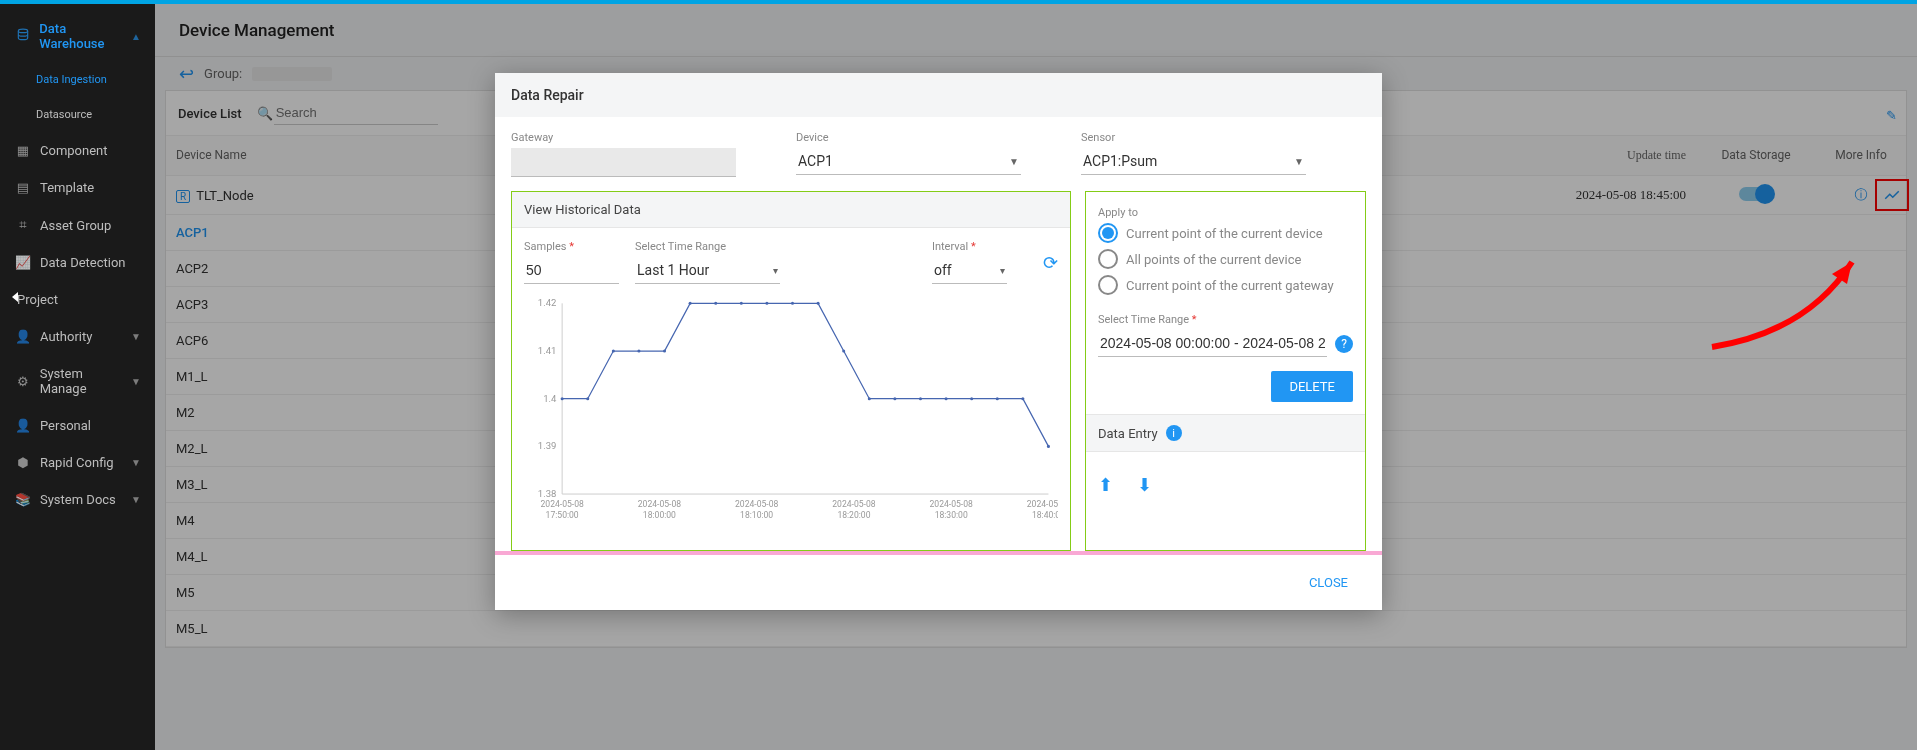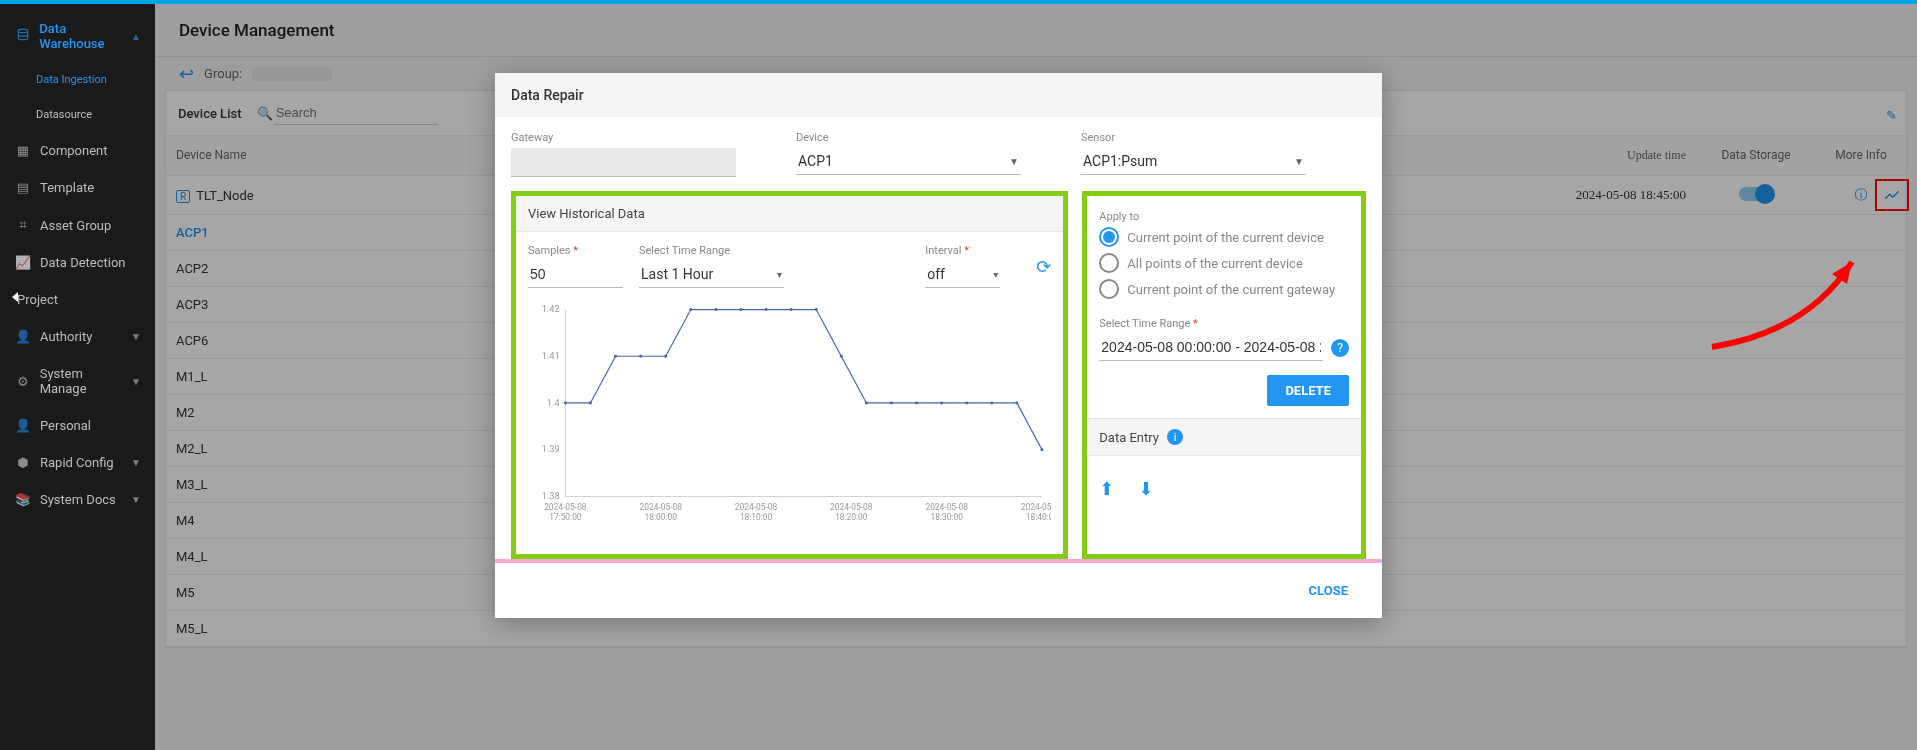--- a/index.html
+++ b/index.html
@@ -51,32 +51,32 @@
   .field-row{display:flex;gap:60px;margin-bottom:14px;}
   .field{display:flex;flex-direction:column;width:225px;}
   .field.small{width:145px;}
   .field label{font-size:11px;color:#888;margin-bottom:4px;}
   .field .req{color:#e53935;}
   .field .fval{border:none;border-bottom:1px solid #bbb;padding:5px 2px;font-size:14px;color:#333;background:transparent;outline:none;}
   .field .fval.sel{display:flex;align-items:center;justify-content:space-between;}
   .field .fval.sel .dd{font-size:10px;color:#666;}
 
   .split{display:flex;gap:14px;}
-  .pane{flex:1;border:5px solid #84cc16;}
+  .pane{flex:1;border:1px solid #84cc16;}
   .pane-head{background:#f4f5f6;padding:10px 12px;font-size:13px;color:#444;border-bottom:1px solid #e6e6e6;}
   .pane-body{padding:12px;}
   .refresh-ic{color:#2196f3;font-size:18px;align-self:center;margin-left:20px;cursor:pointer;}
 
   .radio-group{display:flex;flex-direction:column;gap:6px;margin-top:4px;}
   .radio-opt{display:flex;align-items:center;gap:8px;color:#888;font-size:13px;}
   .radio{width:16px;height:16px;border:2px solid #888;border-radius:50%;display:inline-block;position:relative;}
   .radio.checked{border-color:#2196f3;}
   .radio.checked::after{content:"";position:absolute;inset:2px;background:#2196f3;border-radius:50%;}
 
-  .btn{display:inline-block;padding:8px 18px;border-radius:2px;font-size:13px;font-weight:700;cursor:pointer;}
+  .btn{display:inline-block;padding:8px 18px;border-radius:2px;font-size:13px;font-weight:400;cursor:pointer;}
   .btn-primary{background:#2196f3;color:#fff;}
   .btn-flat{background:transparent;color:#2196f3;}
   .delete-wrap{text-align:right;margin-top:14px;}
   .help-ic{display:inline-flex;width:18px;height:18px;border-radius:50%;background:#2196f3;color:#fff;align-items:center;justify-content:center;font-size:12px;margin-left:8px;}
   .data-entry-icons{display:flex;gap:24px;margin-top:10px;color:#2196f3;font-size:18px;}
   .modal-foot{padding:12px 16px;text-align:right;border-top:4px solid #f9a8d4;}
 
   
   .chart{position:relative;height:250px;margin-top:4px;}
   .chart svg{width:100%;height:100%;}

